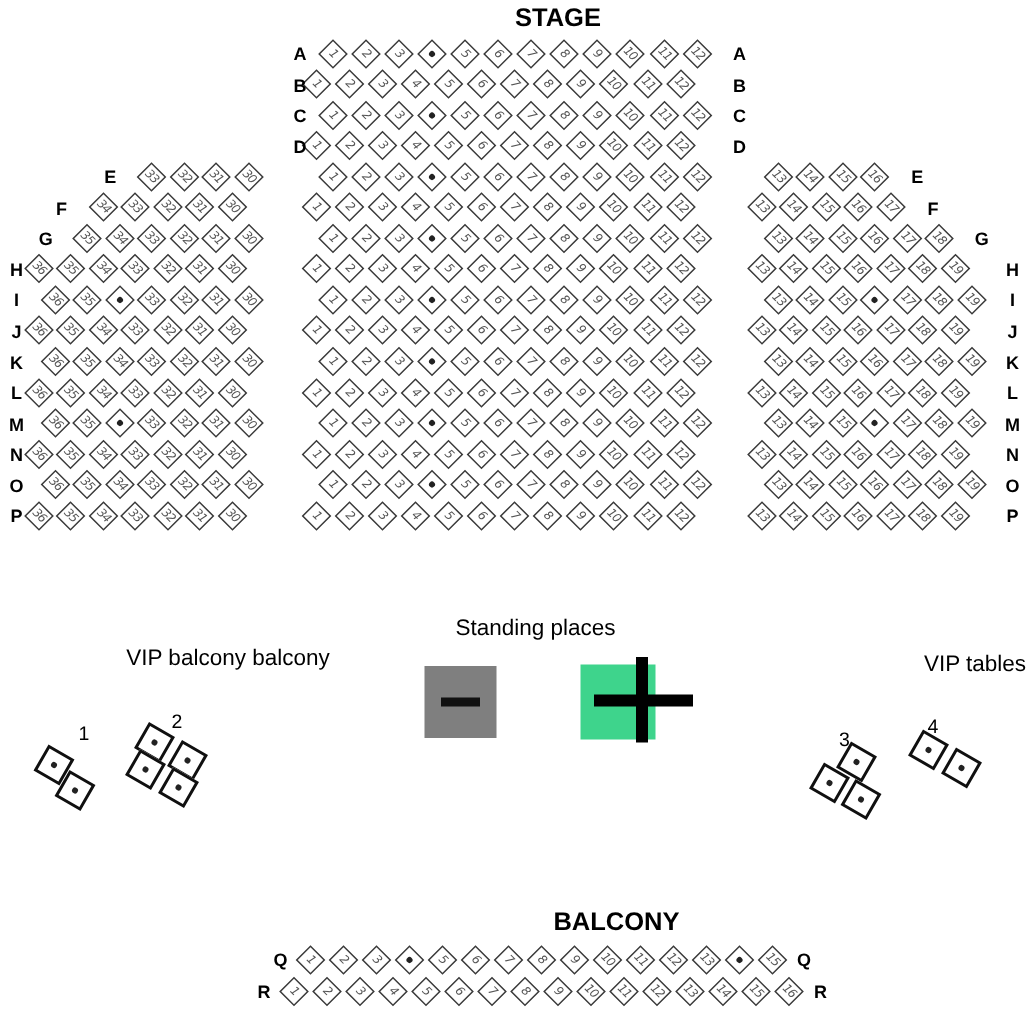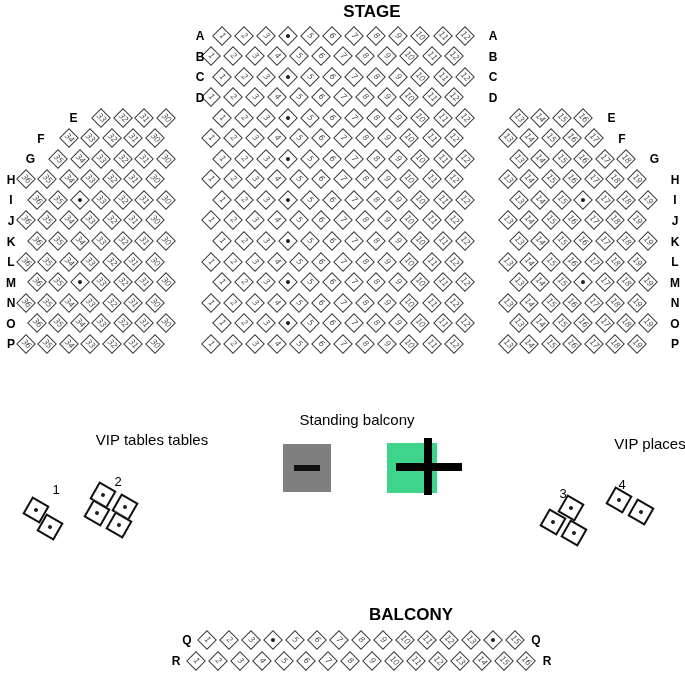--- a/index.html
+++ b/index.html
@@ -54,25 +54,25 @@
 </style>
 </head>
 <body>
 
 <div id="seatmap">
 
   <div class="centered title" style="left:344px;top:12px;margin-left:28px;">STAGE</div>
 
   <div class="centered title" style="left:411px;top:615px;">BALCONY</div>
 
-  <div class="centered section-label" style="left:357px;top:419px;">Standing balcony</div>
+  <div class="centered section-label" style="left:357px;top:419px;">Standing places</div>
 
-  <div class="centered section-label" style="left:152px;top:439px;">VIP tables tables</div>
+  <div class="centered section-label" style="left:152px;top:439px;">VIP balcony balcony</div>
 
-  <div class="centered section-label" style="left:650px;top:443px;">VIP places</div>
+  <div class="centered section-label" style="left:650px;top:443px;">VIP tables</div>
 
   <div class="std-btn" id="minus-btn" style="left:283px;top:444px;">
     <span class="bar-h"></span>
   </div>
 
   <div class="std-btn" id="plus-btn" style="left:387px;top:443px;">
     <span class="plus-h"></span>
     <span class="plus-v"></span>
   </div>
 

